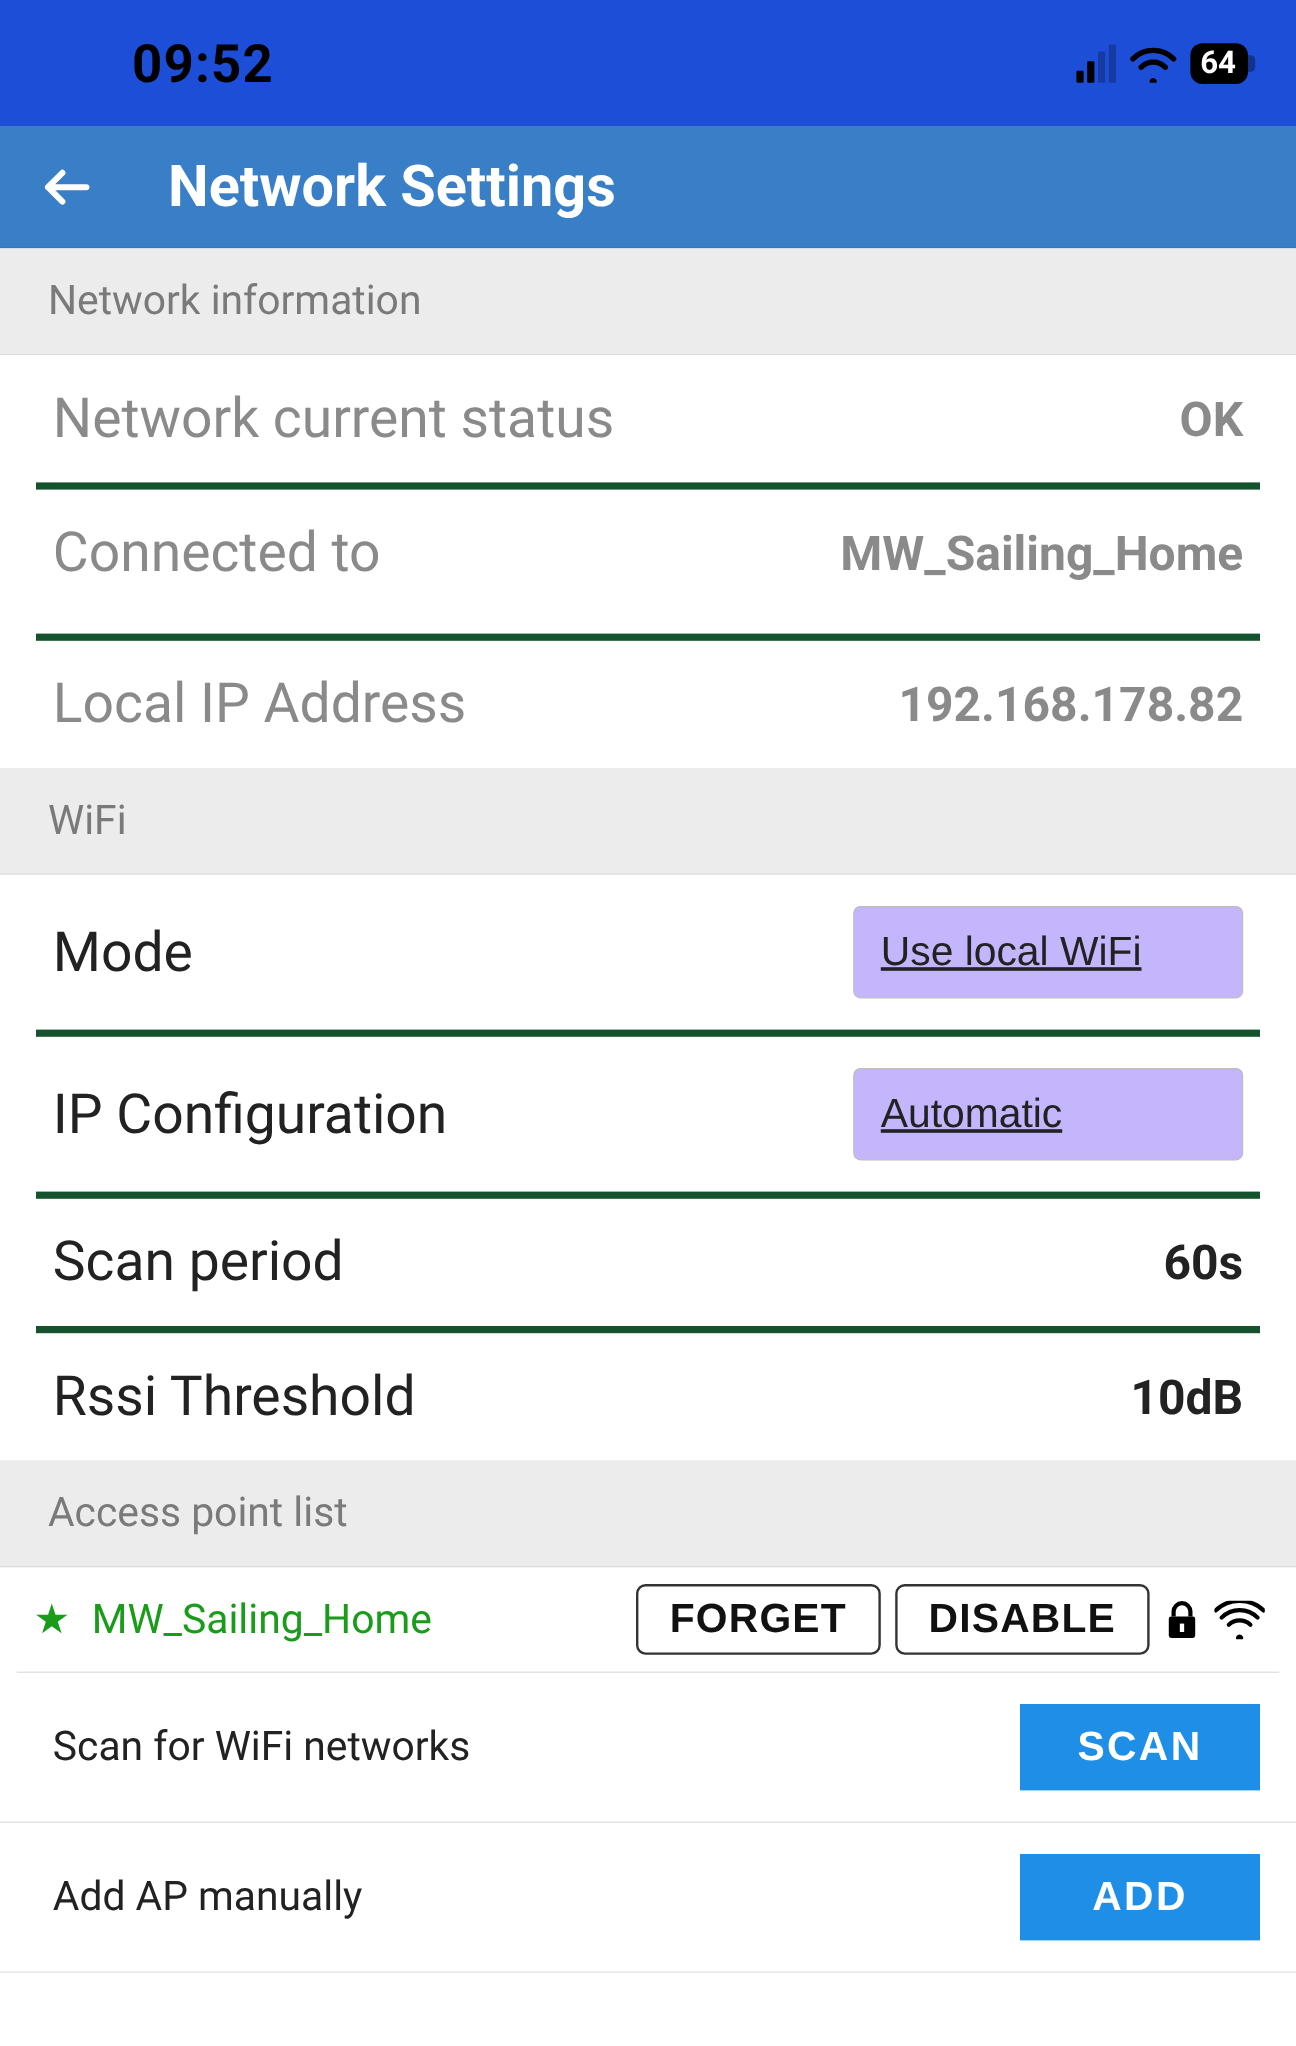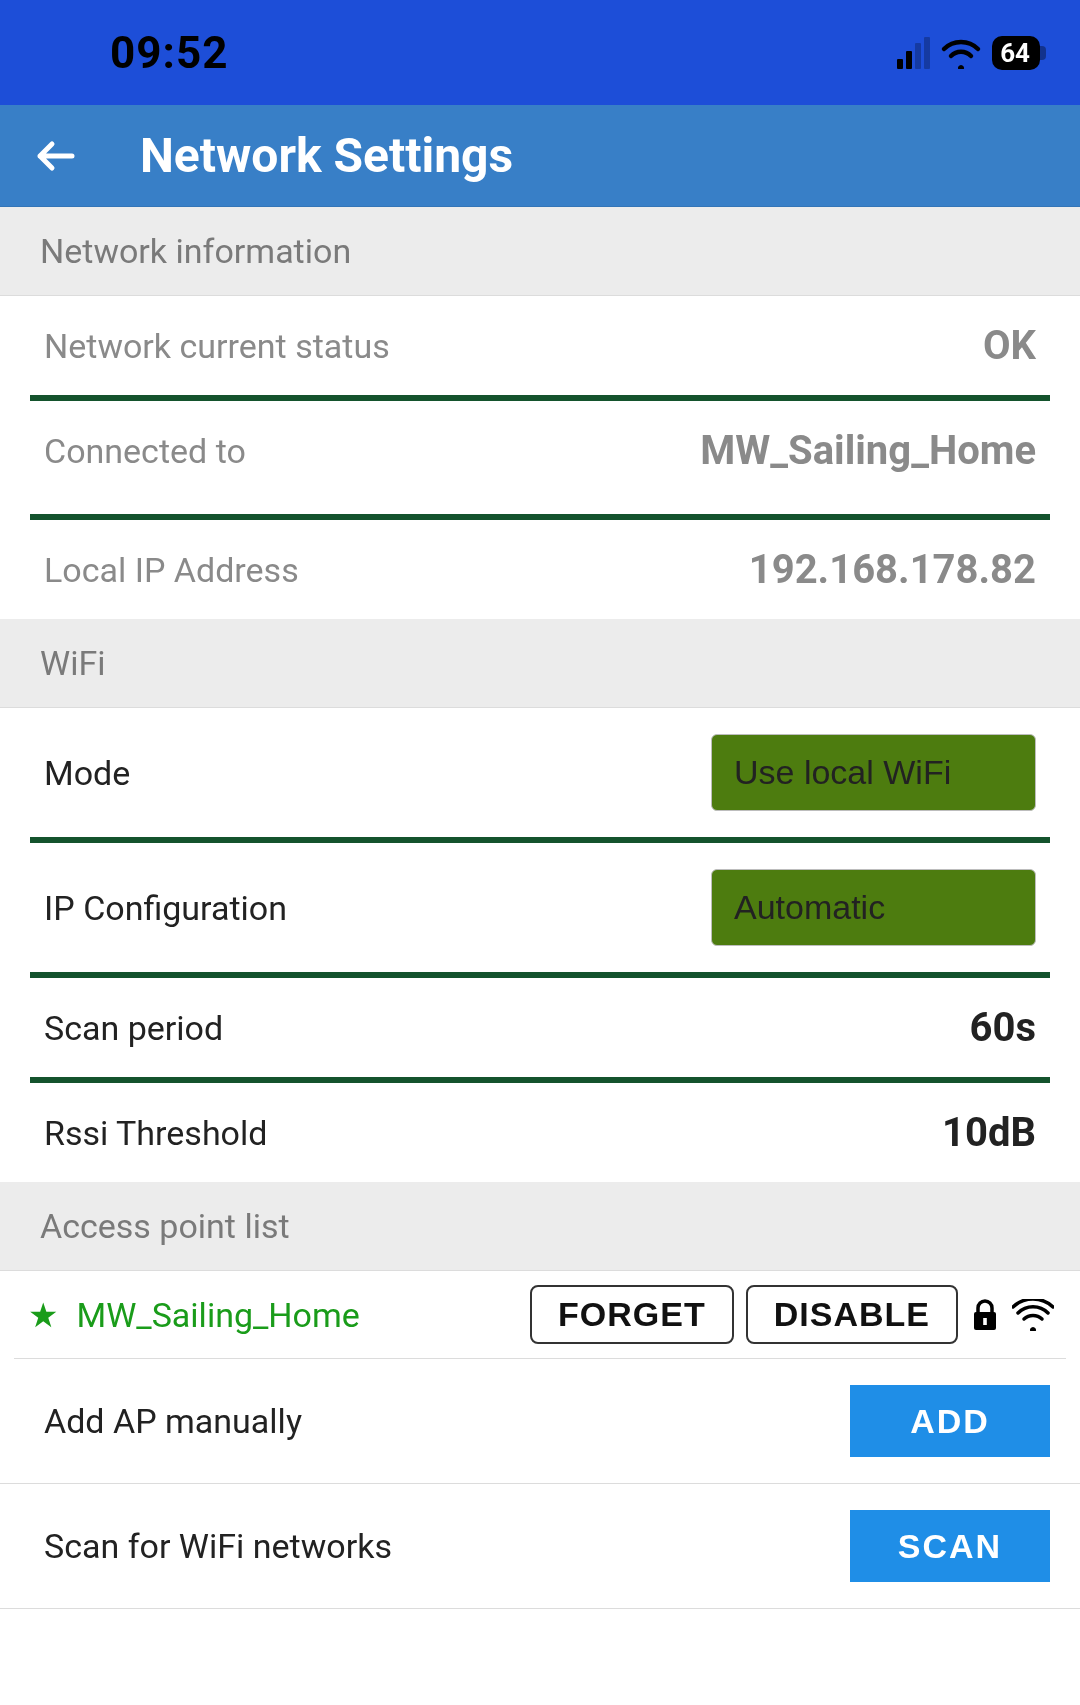--- a/index.html
+++ b/index.html
@@ -60,33 +60,34 @@
   .rows { background:#fff; }
   .row {
     display:flex;
     align-items:center;
     justify-content:space-between;
     padding:26px 44px;
     min-height:88px;
   }
   .row + .row { border-top:6px solid #14532d; margin-left:30px; margin-right:30px; padding-left:14px; padding-right:14px; }
   .rows > .row:first-child { border-top:1px solid #dcdcdc; }
-  .row .label { font-size:34px; color:#8a8a8a; }
+  .row .label { font-size:46px; color:#8a8a8a; }
   .row .value { font-size:40px; color:#8a8a8a;font-weight:bold; }
   .row .label.dark { color:#222; }
   .row .value.dark { color:#222; }
   .select-box {
     border:1px solid #bdbdbd;
     border-radius:6px;
     padding:18px 22px;
     font-size:34px;
     color:#222;
     width:325px;
-    background:#4d7c0f;
+    background:#c4b5fd;
     text-align:left;
+    text-decoration:underline;
   }
   .ap-row {
     display:flex;
     align-items:center;
     padding:14px 12px 14px 14px;
     border-bottom:1px solid #dcdcdc;
     margin-left:14px;
     margin-right:14px;
     gap:12px;
   }
@@ -213,20 +214,20 @@
     </svg>
     <svg class="wifi-svg" viewBox="0 0 42 32">
       <path d="M21 28 a3 3 0 1 0 0.001 0 Z" fill="#000"></path>
       <path d="M12 20 a13 13 0 0 1 18 0" stroke="#000" stroke-width="3.5" fill="none" stroke-linecap="round"></path>
       <path d="M6 14 a21 21 0 0 1 30 0" stroke="#000" stroke-width="3.5" fill="none" stroke-linecap="round"></path>
       <path d="M1 8 a29 29 0 0 1 40 0" stroke="#000" stroke-width="3.5" fill="none" stroke-linecap="round"></path>
     </svg>
   </div>
 
   <div class="action-row">
+    <div class="action-label">Scan for WiFi networks</div>
+    <button class="solid-btn">SCAN</button>
+  </div>
+  <div class="action-row">
     <div class="action-label">Add AP manually</div>
     <button class="solid-btn">ADD</button>
   </div>
-  <div class="action-row">
-    <div class="action-label">Scan for WiFi networks</div>
-    <button class="solid-btn">SCAN</button>
-  </div>
 </div>
 
 </body></html>

